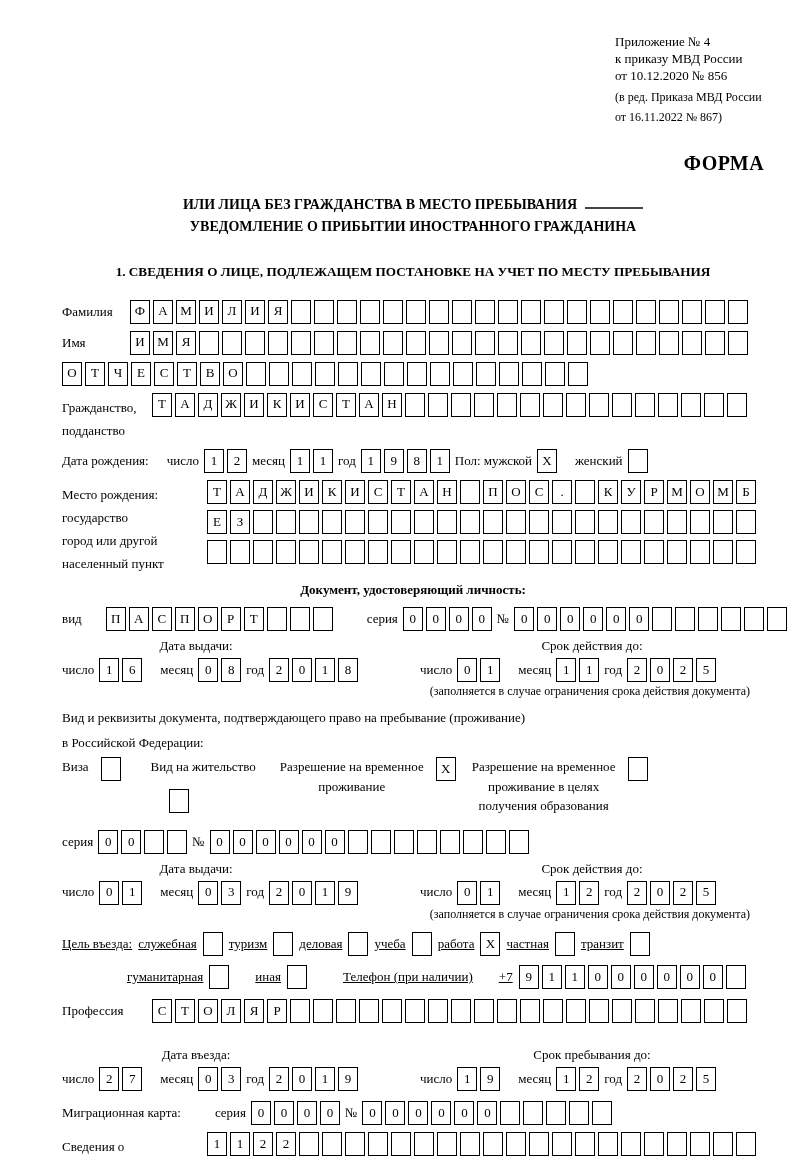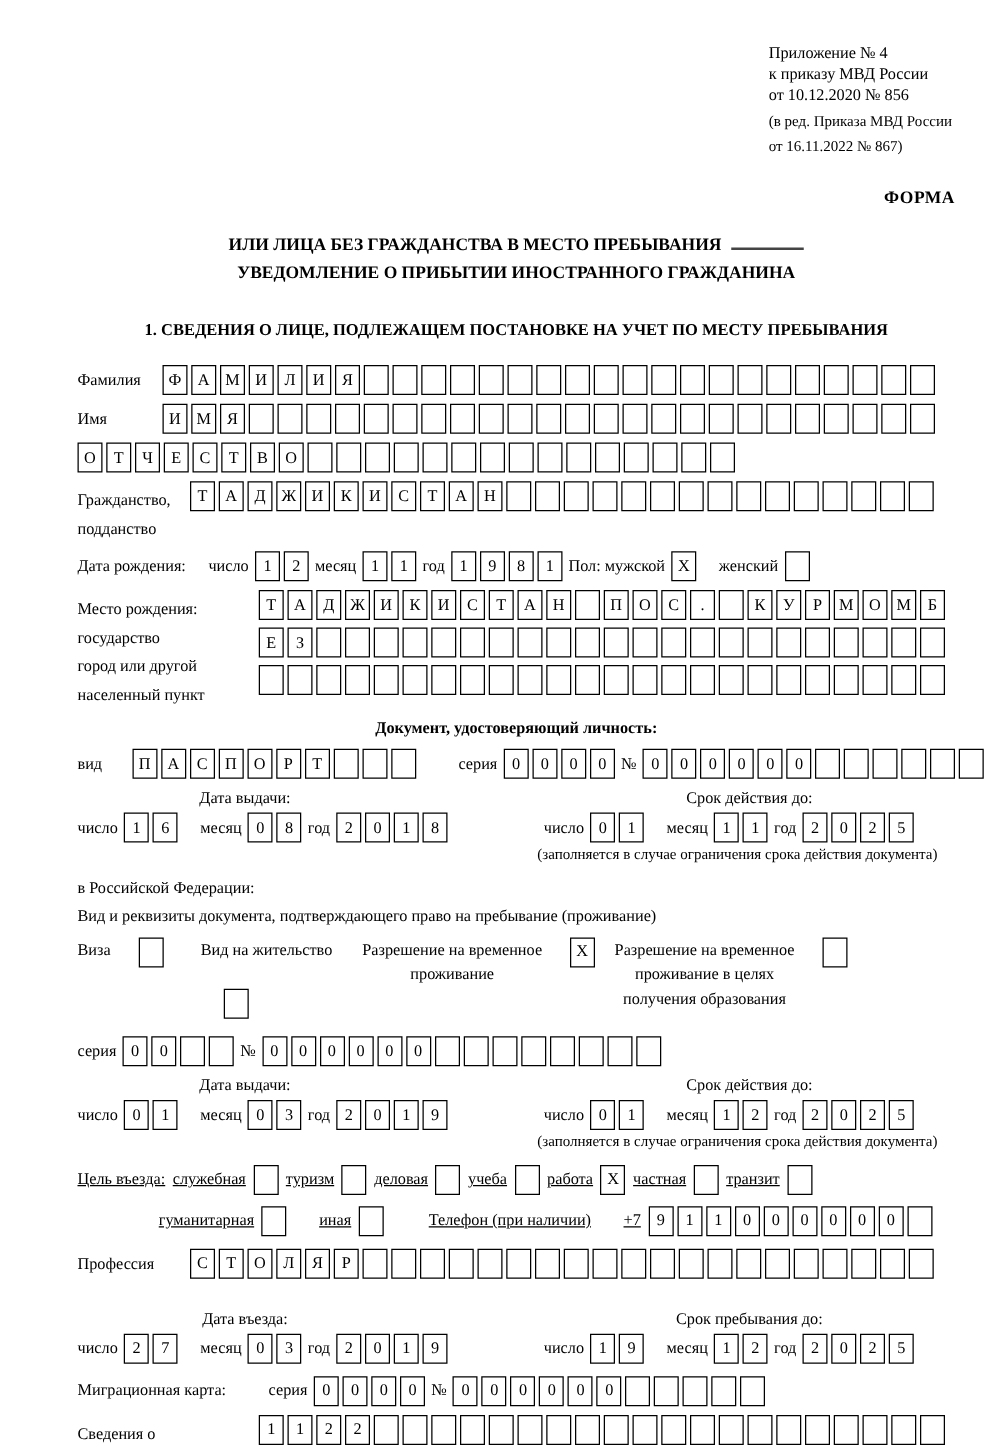--- a/index.html
+++ b/index.html
@@ -6,46 +6,46 @@
   .page{
     width:800px;min-height:1163px;box-sizing:border-box;
     padding:34px 36px 30px 62px;
     background:#fff;color:#000;
     font-family:"Liberation Serif","DejaVu Serif",serif;
     font-size:13px;line-height:1.3;
   }
   .appendix{margin-left:553px;width:200px;}
   .appendix div{white-space:nowrap;}
   .appendix .amend{font-size:12px;margin-top:5px;}
-  .form-label{text-align:right;font-weight:bold;font-size:14px;margin-top:24px;letter-spacing:.4px;}
+  .form-label{text-align:right;font-weight:bold;font-size:20px;margin-top:24px;letter-spacing:.4px;}
   .title{text-align:center;font-weight:bold;font-size:14px;margin-top:18px;line-height:1.6;}
   .blank-line{display:inline-block;width:58px;border-bottom:2px solid #444;height:12px;margin-left:8px;}
   .sec-head{text-align:center;font-weight:bold;font-size:13.2px;margin:24px 0 20px;}
   .row{display:flex;align-items:flex-start;margin-bottom:7px;}
   .lbl{flex:none;padding-top:4px;}
   .lbl2{line-height:1.75;}
   .w68{width:68px;} .w90{width:90px;} .w150{width:150px;} .w145{width:145px;}
   .cells{display:flex;gap:3px;flex:none;}
   .cell{
     flex:none;width:20px;height:24px;box-sizing:border-box;
     border:1.6px solid #000;display:flex;align-items:center;justify-content:center;
     font-size:13px;background:#fff;
   }
   .stack>.cells{margin-bottom:6px;}
   .inline{display:flex;align-items:center;gap:5px;flex-wrap:nowrap;}
   .inline .t{white-space:nowrap;font-family:Liberation Serif, serif;}
   .gap14{width:14px;flex:none;} .gap24{width:24px;flex:none;} .gap8{width:8px;flex:none;}
-  .pair{display:flex;margin-bottom:2px;gap:15px;}
+  .pair{display:flex;margin-bottom:2px;}
   .pair-left{width:358px;flex:none;}
   .pair-right{flex:1;}
   .pair-head{text-align:center;margin-bottom:3px;}
   .pair-head.left-h{padding-right:90px;}
   .note-right{text-align:right;font-size:12px;margin:2px 14px 10px 0;}
   .cbox-row{display:flex;align-items:flex-start;margin:4px 0 14px;}
-  .cbox-item{display:flex;align-items:flex-start;gap:22px;margin-right:16px;}
+  .cbox-item{display:flex;align-items:flex-start;gap:12px;margin-right:16px;}
   .cbox-item .txt{text-align:center;line-height:1.5;}
   .purpose{display:flex;align-items:center;gap:6px;flex-wrap:nowrap;margin-bottom:9px;}
   .purpose .t{white-space:nowrap;text-decoration:underline;}
   .indent65{margin-left:65px;}
   .center-note{text-align:center;font-weight:bold;margin:4px 0 8px;}
   .mt4{margin-top:4px;}
 </style>
 </head>
 <body>
 
@@ -404,22 +404,22 @@
             <span class="cell">2</span>
             <span class="cell">0</span>
             <span class="cell">2</span>
             <span class="cell">5</span>
           </span>
       </div>
     </div>
   </div>
   <div class="note-right">(заполняется в случае ограничения срока действия документа)</div>
 
+  <div style="margin-bottom:8px;">Вид и реквизиты документа, подтверждающего право на пребывание (проживание)</div>
   <div style="margin-bottom:6px;">в Российской Федерации:</div>
-  <div style="margin-bottom:8px;">Вид и реквизиты документа, подтверждающего право на пребывание (проживание)</div>
 
   <div class="cbox-row">
     <div class="cbox-item">
       <span class="txt">Виза</span>
       <span class="cells">
           <span class="cell"></span>
         </span>
     </div>
     <div class="cbox-item" style="margin-left:14px;flex-direction:column;">
       <span class="txt">Вид на жительство</span>

